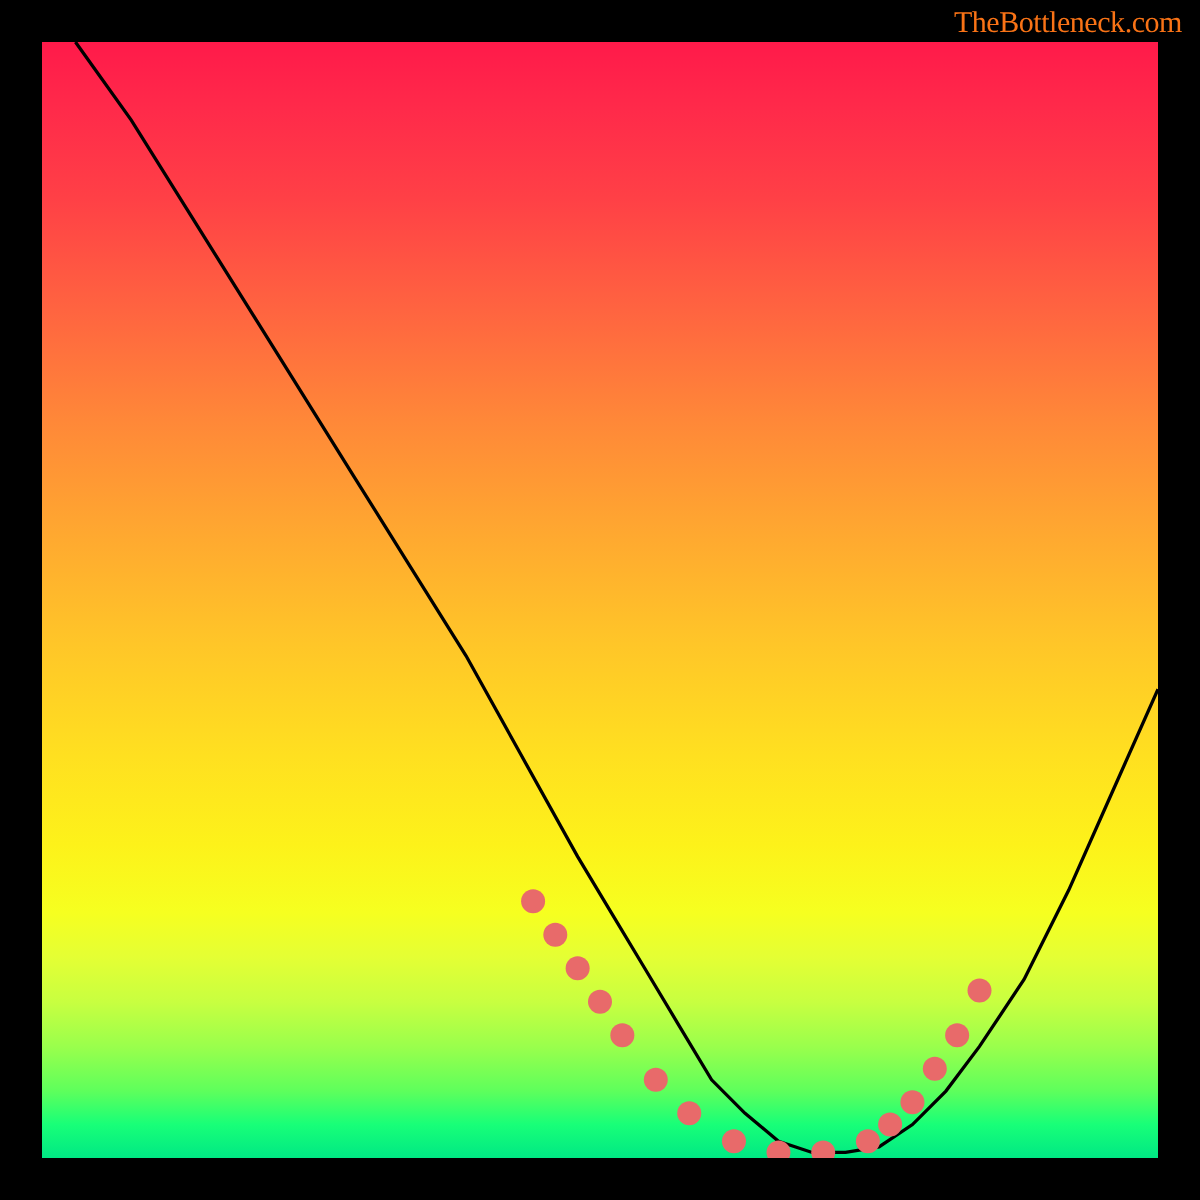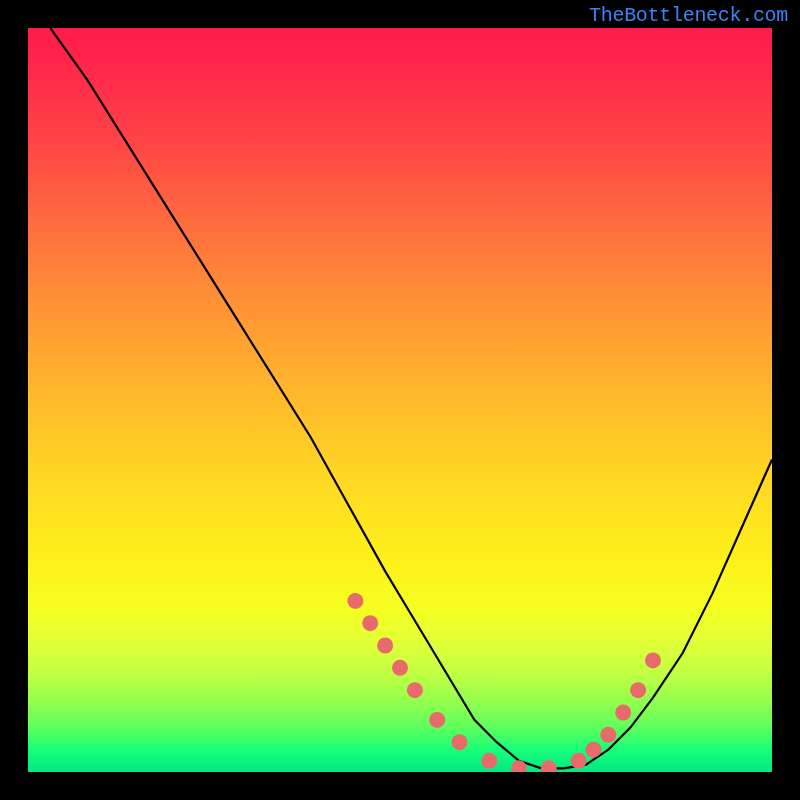--- a/index.html
+++ b/index.html
@@ -1,23 +1,23 @@
 <!DOCTYPE html>
 <html><head>
 <meta charset="utf-8">
 <style>
   * { margin: 0; padding: 0; box-sizing: border-box; }
   body { width: 800px; height: 800px; background: #000; position: relative; overflow: hidden; }
   .attribution {
     position: absolute;
     top: 4px;
     right: 12px;
-    font-family: Liberation Mono, monospace;
+    font-family: Liberation Serif, serif;
     font-size: 20px;
-    color: #3b82f6;
+    color: #f97316;
     letter-spacing: -0.3px;
     z-index: 10;
   }
   .plot-area {
     position: absolute;
     left: 28px;
     top: 28px;
     width: 744px;
     height: 744px;
     overflow: hidden;

